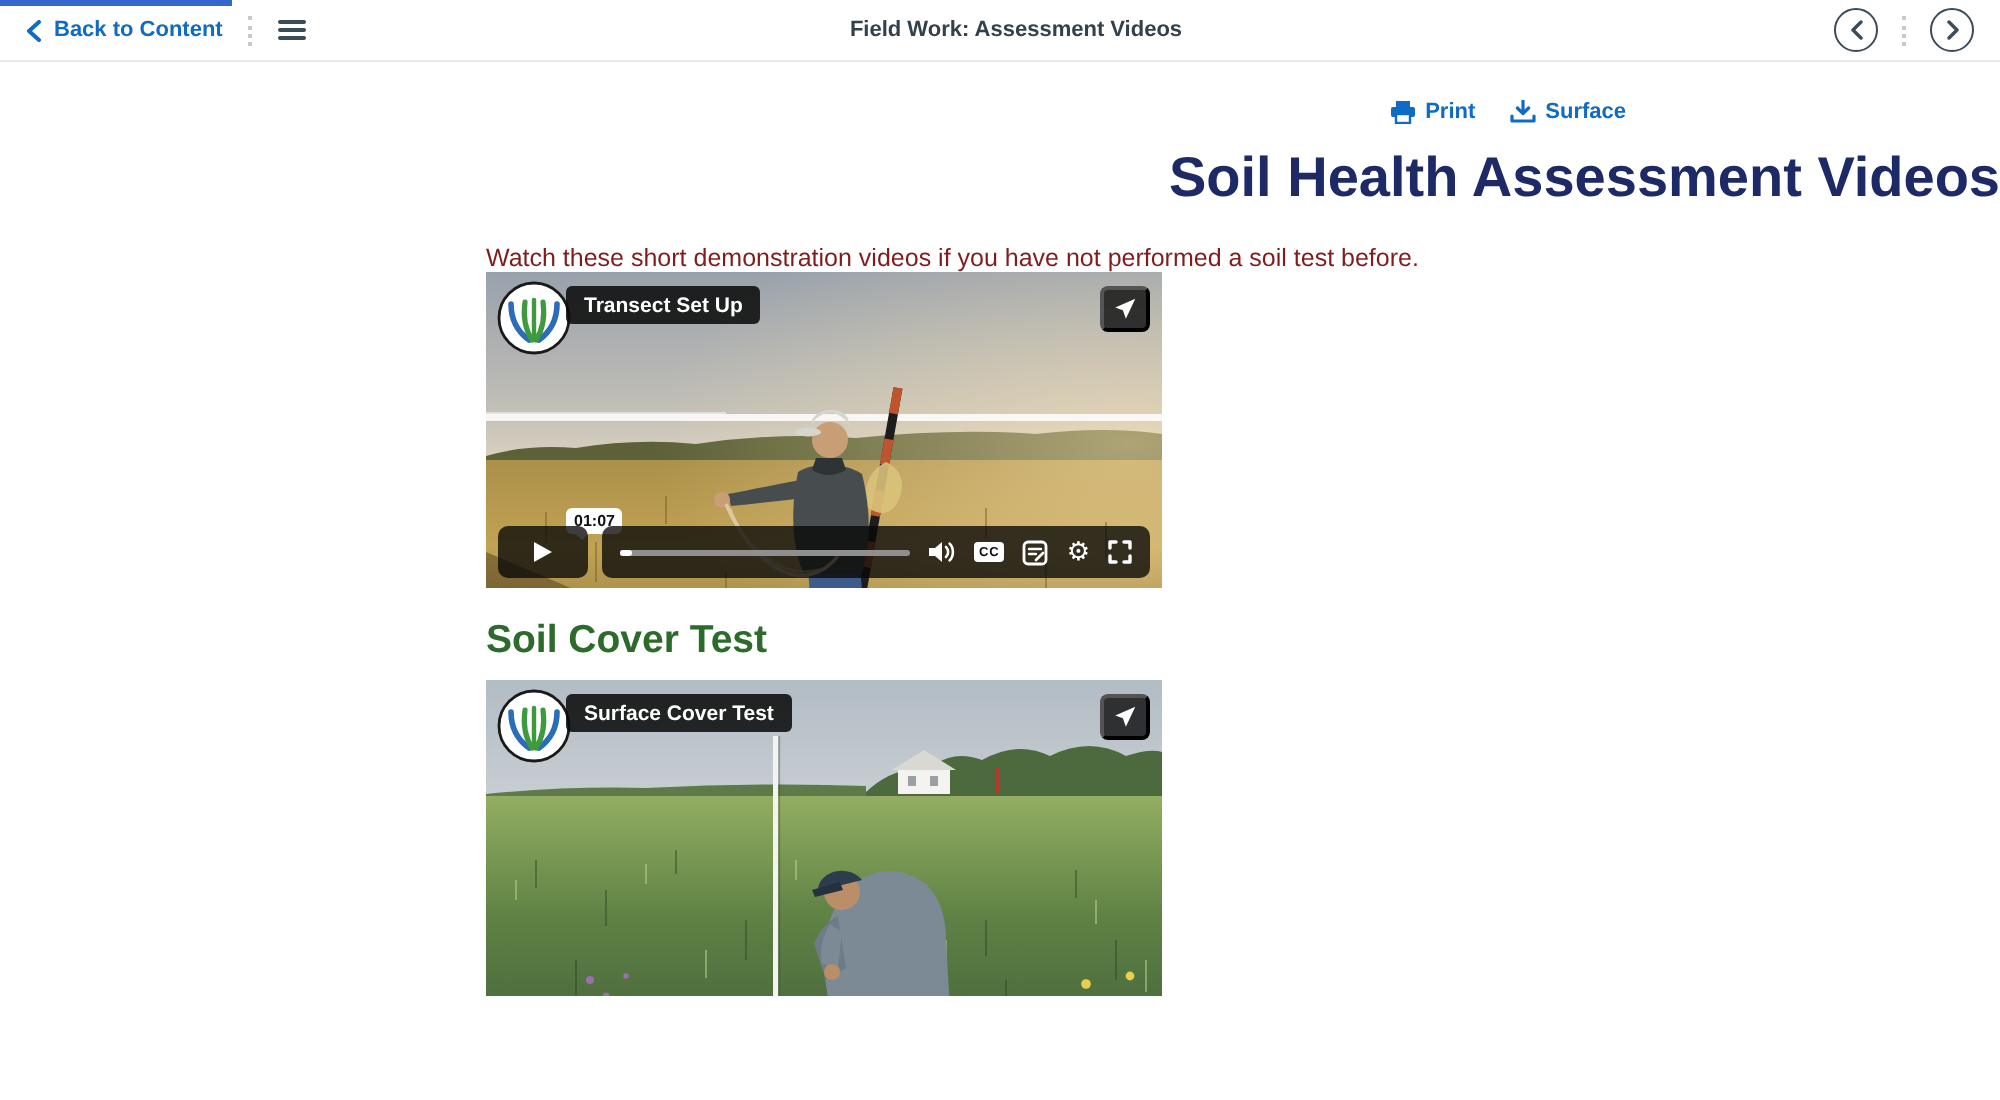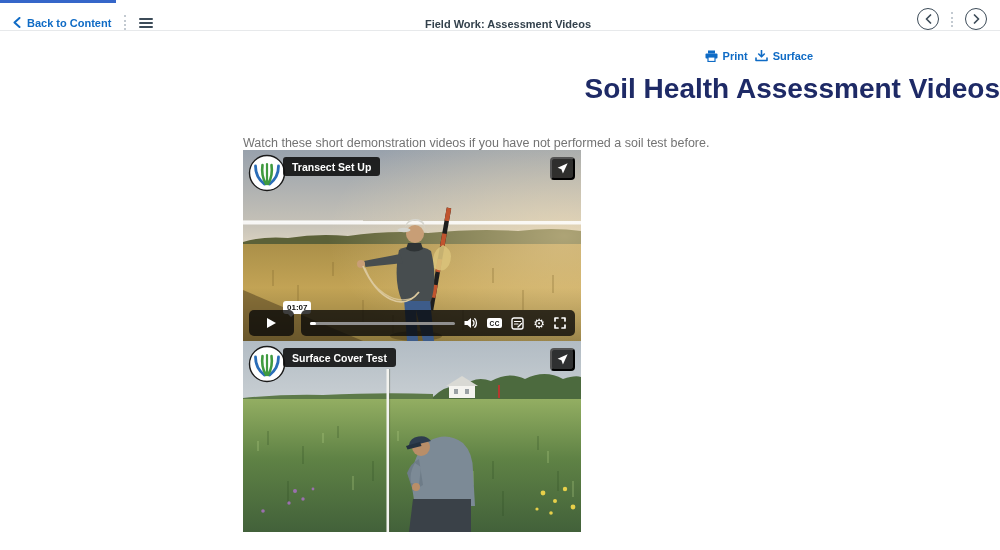--- a/index.html
+++ b/index.html
@@ -1,50 +1,50 @@
 <!DOCTYPE html>
 <html><head>
 <meta charset="utf-8">
 <style>
   * { margin:0; padding:0; box-sizing:border-box; }
   html,body { width:1000px; height:550px; overflow:hidden; background:#fff;
     font-family:"Liberation Sans", sans-serif; color:#33414c; }
 
   
   .topbar { position:relative; height:31px; background:#fff;
-    border-bottom:1px solid #e7e9eb; display:flex; align-items:flex-end; }
+    border-bottom:1px solid #e7e9eb; display:flex; align-items:center; }
   .progress-strip { position:absolute; top:0; left:0; width:116px; height:3px;
     background:#3566c9; }
   .topbar-left { display:flex; align-items:center; gap:13px; padding-left:13px; z-index:2; }
   .back-link { display:flex; align-items:center; gap:6px; color:#0f6bc5;
     font-size:11px; font-weight:bold; text-decoration:none; cursor:pointer; }
   .vsep { height:15px; border-left:2px dotted #c3cad1; }
   .burger { background:none; border:none; cursor:pointer; display:flex; }
   .burger-icon span { display:block; width:14px; height:2px; background:#3c4b58;
     margin:2px 0; border-radius:1px; }
   .topbar-title { position:absolute; left:0; right:0; text-align:center;
     font-size:11px; font-weight:600; color:#33414c;padding-left:16px; }
   .topbar-right { margin-left:auto; display:flex; align-items:center; gap:12px;
     padding-right:13px; z-index:2; }
   .circ-btn { width:22px; height:22px; border:1.5px solid #3c4b58; border-radius:50%;
     background:#fff; display:flex; align-items:center; justify-content:center; cursor:pointer; }
 
   
   main { position:relative; }
-  .actions-row { position:absolute; top:19px; right:187px; display:flex; gap:7px; }
+  .actions-row { position:absolute; top:19px; right:187px; display:flex; gap:17px; }
   .action-link { display:flex; align-items:center; gap:5px; color:#0f6bc5;
     font-size:11px; font-weight:bold; text-decoration:none; cursor:pointer; }
   h1.page-title { padding-top:42px; text-align:right; font-size:28px; line-height:1.15;
     font-weight:bold; color:#1e2a66; }
-  .intro { margin:31px 0 0 243px; width:560px; font-size:12.5px; color:#737373; }
+  .intro { margin:17px 0 0 243px; width:560px; font-size:12.5px; color:#7f1d1d; }
   h2.section-heading { margin:15px 0 8px 243px; font-size:19.5px; font-weight:bold;
     color:#2d6b2d; }
 
   
-  .video { position:relative; margin-left:243px; width:338px; height:191px;
+  .video { position:relative; margin-left:243px; width:338px; height:158px;
     background:#8b5cf6; overflow:hidden; cursor:pointer; }
   .video svg.scene { display:block; }
   .v-logo { position:absolute; top:4px; left:5px; width:38px; height:38px; }
   .v-badge { position:absolute; top:7px; left:40px; background:rgba(12,12,12,.88);
     color:#fff; font-size:10.5px; font-weight:bold; padding:3.5px 9px; border-radius:3px;
     white-space:nowrap; }
   .v-share { position:absolute; top:7px; right:6px; width:25px; height:23px;
     background:rgba(22,22,22,.85); border-radius:4px; display:flex;
     align-items:center; justify-content:center; cursor:pointer; }
 
@@ -232,20 +232,21 @@
         </button>
         <button class="ctrl-icon">
           <svg width="12" height="12" viewBox="0 0 12 12">
             <path d="M1 4 V1 H4 M8 1 H11 V4 M11 8 V11 H8 M4 11 H1 V8" fill="none" stroke="#fff" stroke-width="1.7" stroke-linecap="round" stroke-linejoin="round"></path>
           </svg>
         </button>
       </div>
     </div>
   </div>
 
+  <h2 class="section-heading">Soil Cover Test</h2>
 
   <div class="video">
     <svg class="scene" width="338" height="191" viewBox="0 0 338 191">
       <defs>
         <linearGradient id="sky2" x1="0" y1="0" x2="0" y2="1">
           <stop offset="0" stop-color="#b2bcc4"></stop>
             <stop offset="1" stop-color="#c9cfd3"></stop>
         </linearGradient>
         <linearGradient id="field2" x1="0" y1="0" x2="0" y2="1">
           <stop offset="0" stop-color="#93ae62"></stop>

